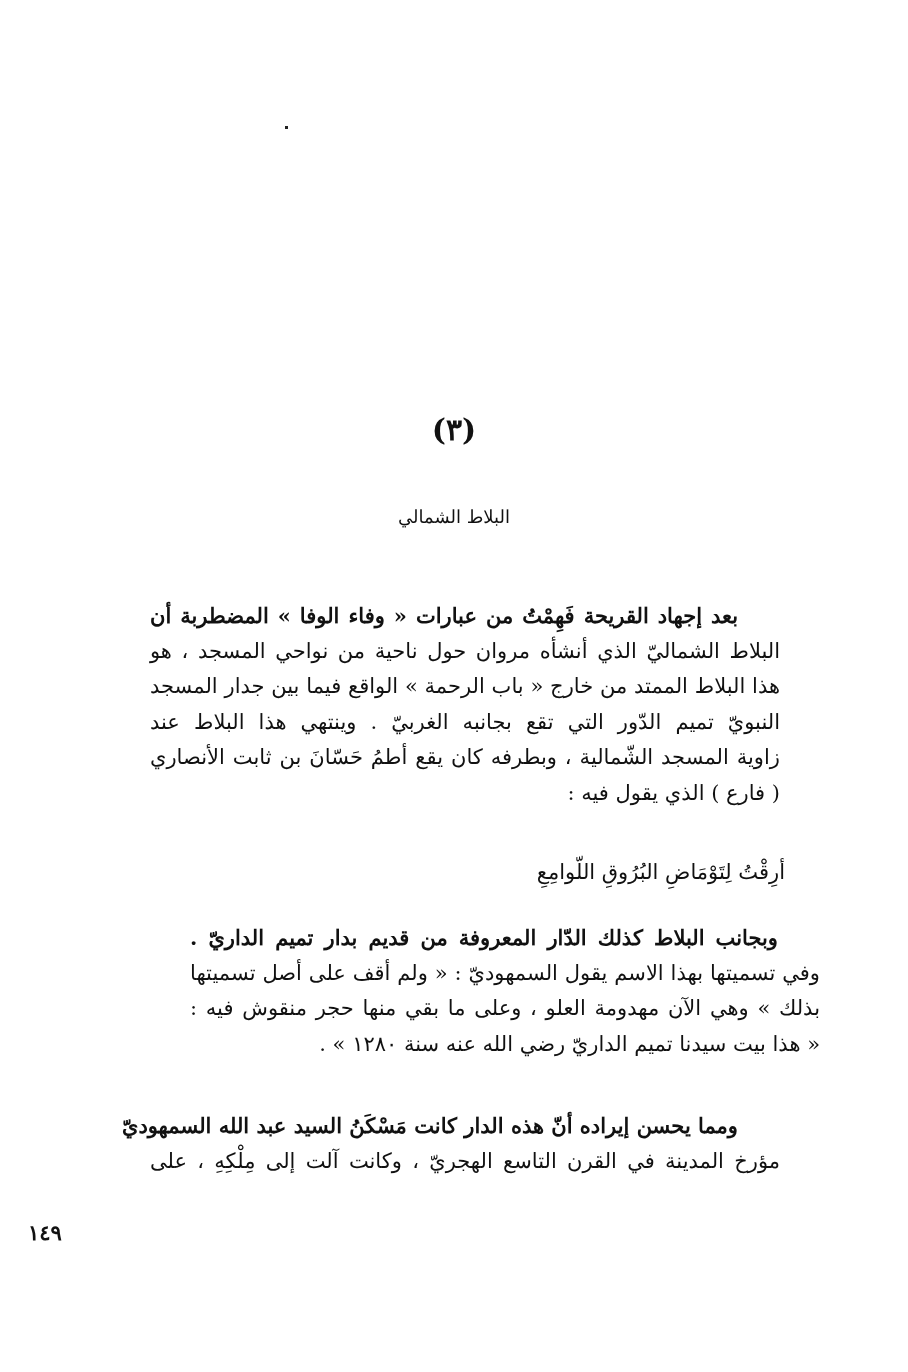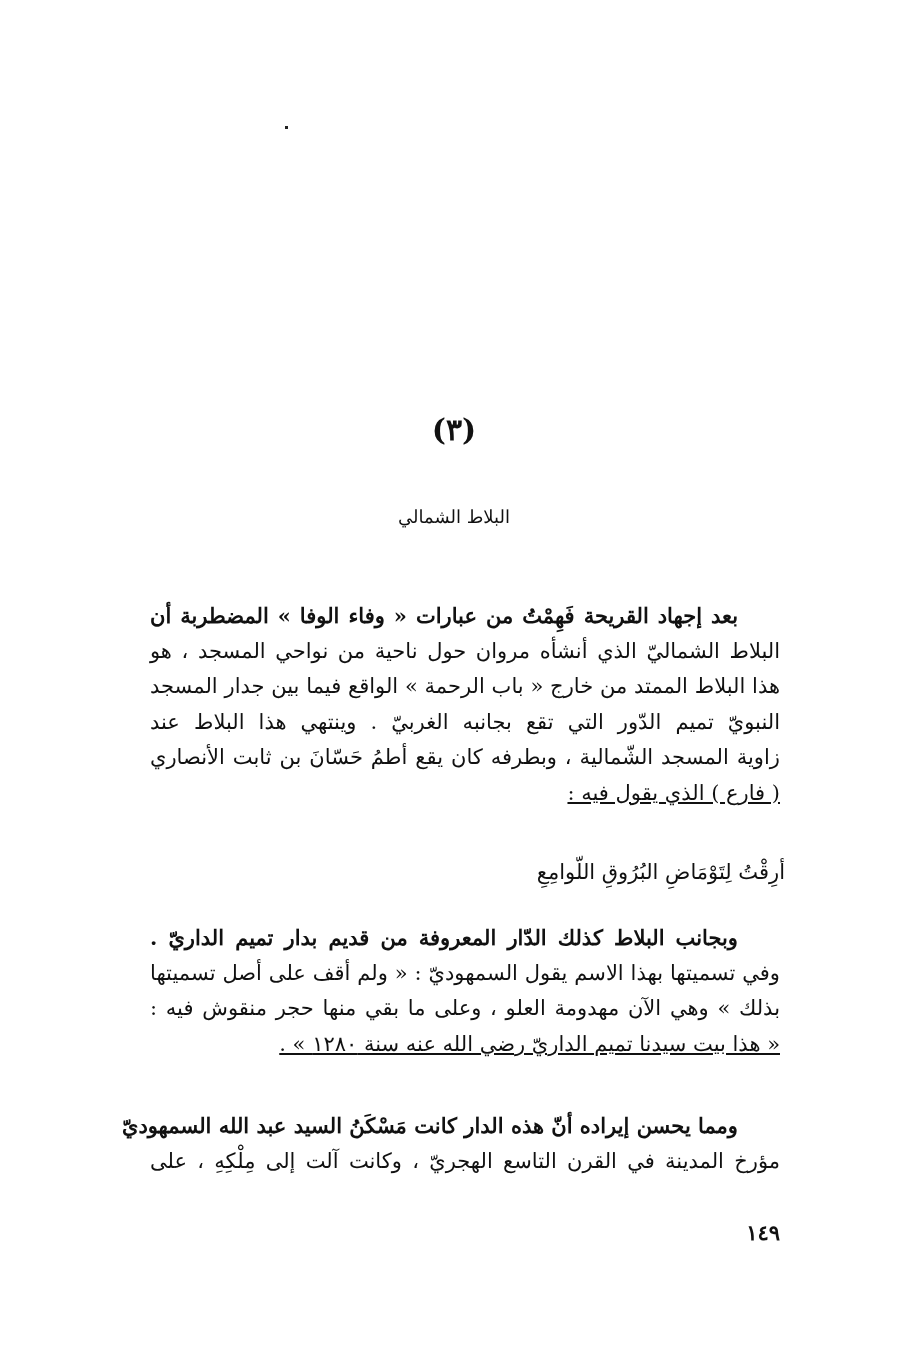--- a/index.html
+++ b/index.html
@@ -53,48 +53,48 @@
       text-align-last: right;
     }
     .line {
       display: block;
       text-align: justify;
       text-align-last: justify;
       white-space: nowrap;
     }
     .line.last {
       text-align-last: right;
-      text-decoration: underline;
     }
     .indent {
       padding-right: 42px;
       font-weight: bold;
     }
     .para1 { top: 598px; }
     .verse {
       position: absolute;
       top: 860px;
       left: 155px;
       width: 630px;
       direction: rtl;
       font-size: 21px;
       display: flex;
       justify-content: space-between;
     }
-    .para2 { top: 920px; }
+    .para2 { top: 920px; margin-left: 40px; }
     .para3 { top: 1108px; }
     .page-number {
       position: absolute;
       top: 1220px;
       left: 0;
       width: 780px;
-      text-align: right;
+      text-align: left;
       font-size: 21px;
       font-weight: bold;
       direction: rtl;
+      padding-left: 28px;
     }
   </style>
 </head>
 <body>
 
 <div class="speck"></div>
 
 <div class="chapter-number">(٣)</div>
 
 <div class="chapter-title">البلاط الشمالي</div>

